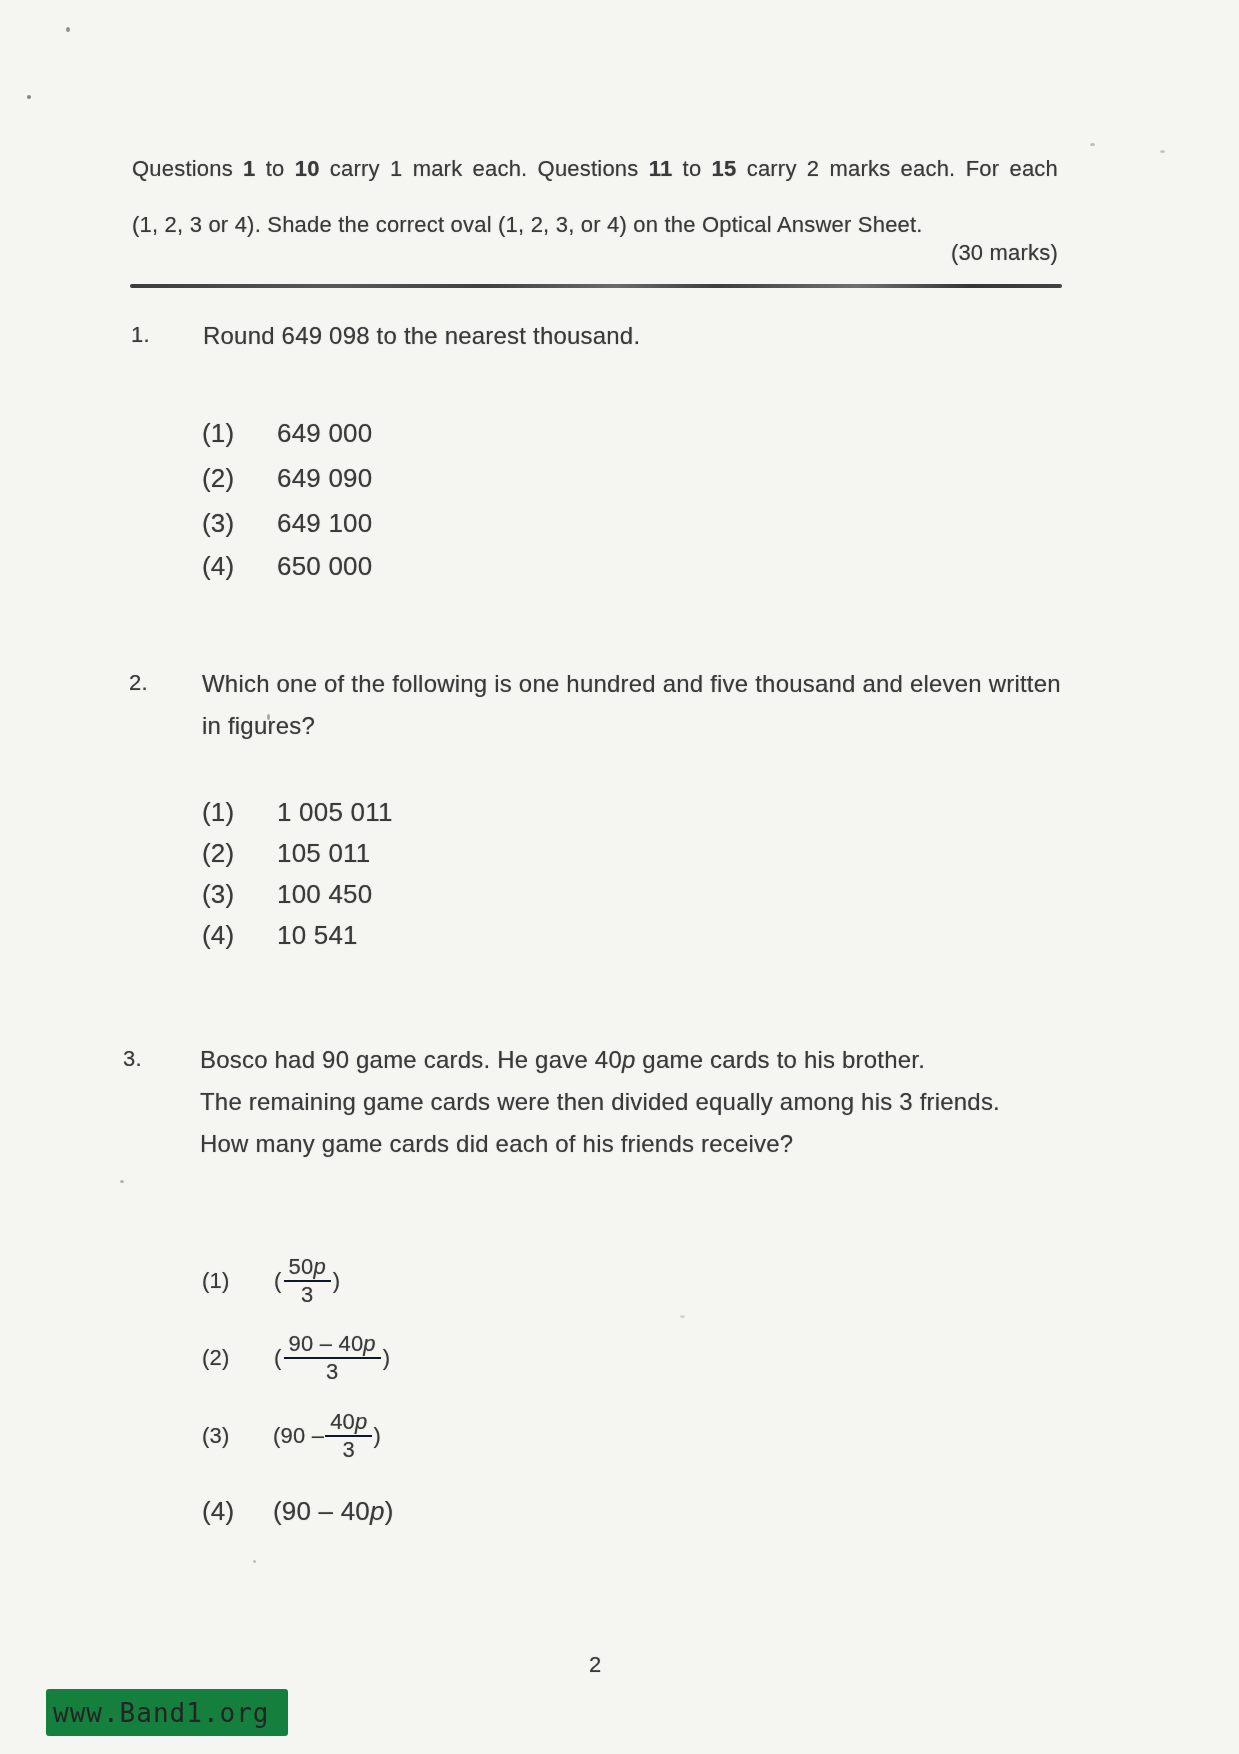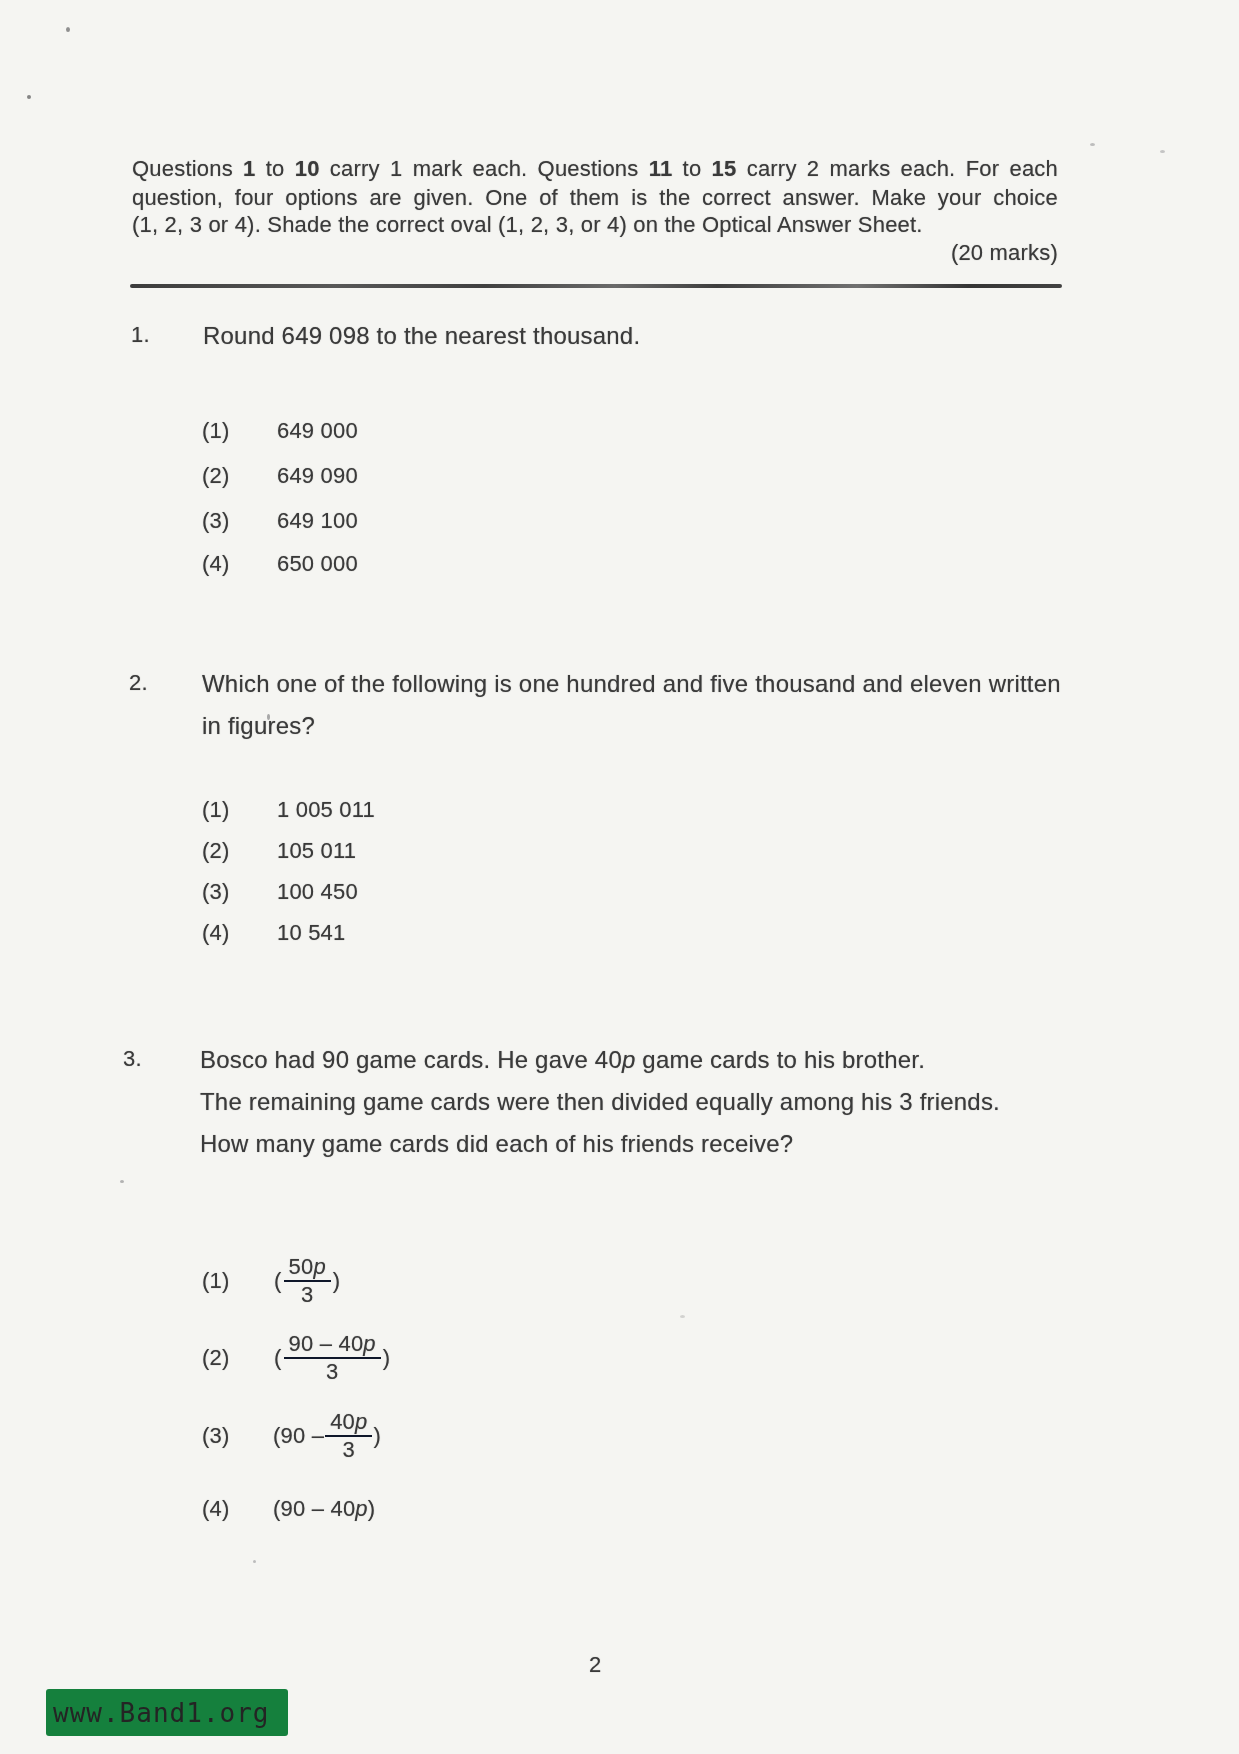--- a/index.html
+++ b/index.html
@@ -25,21 +25,21 @@
   }
   .hdr-just{white-space:normal;text-align:justify;text-align-last:justify;}
   .marks{left:132px;width:926px;text-align:right;font-size:22px;}
   .rule{
     left:130px;top:284px;width:932px;height:4px;
     background:linear-gradient(90deg,#3c3c3c 0%,#585858 22%,#404040 38%,#6a6a6a 52%,#3e3e3e 63%,#707070 78%,#353535 90%,#424242 100%);
     border-radius:2px;
   }
   .qnum{font-size:22px;}
   .qline{font-size:24px;white-space:nowrap;}
-  .opt-row{left:202px;font-size:22px;white-space:nowrap;}
+  .opt-row{left:202px;font-size:26px;white-space:nowrap;}
   .opt-label{display:inline-block;width:75px;}
   .frac-row{
     left:202px;display:flex;align-items:center;font-size:22px;
   }
   .frac-label{width:71px;flex:0 0 71px;}
   .expr{display:inline-flex;align-items:center;}
   .frac{display:inline-flex;flex-direction:column;align-items:center;margin:0 1px;}
   .frac .num{border-bottom:2px solid #0f172a;padding:0 5px 2px;line-height:22px;}
   .frac .den{padding-top:2px;line-height:22px;}
   .paren{padding:0 1px;}
@@ -64,23 +64,22 @@
   <div class="speck" style="left:66px;top:27px;width:4px;height:5px;background:#8f8f8f;"></div>
   <div class="speck" style="left:27px;top:95px;width:4px;height:4px;background:#858585;"></div>
   <div class="speck" style="left:1090px;top:143px;width:5px;height:3px;background:#bdbdbd;"></div>
   <div class="speck" style="left:1160px;top:150px;width:5px;height:3px;background:#c4c4c4;"></div>
   <div class="speck" style="left:267px;top:714px;width:3px;height:6px;background:#a8a8a8;"></div>
   <div class="speck" style="left:120px;top:1180px;width:4px;height:3px;background:#b2b2b2;"></div>
   <div class="speck" style="left:253px;top:1560px;width:3px;height:3px;background:#bcbcbc;"></div>
   <div class="speck" style="left:680px;top:1315px;width:5px;height:3px;background:#d2d2d0;"></div>
 
   <div class="abs hdr-line hdr-just scan-text" style="top:155px;"><span>Questions </span><span style="font-weight: bold;">1</span><span> to </span><span style="font-weight: bold;">10</span><span> carry 1 mark each. Questions </span><span style="font-weight: bold;">11</span><span> to </span><span style="font-weight: bold;">15</span><span> carry 2 marks each. For each</span></div>
-  <div class="abs hdr-line hdr-just scan-text" style="top:184px;">question, four options are given. One of them is the correct answer. Make your choice</div>
   <div class="abs hdr-line scan-text" style="top:211px;">(1, 2, 3 or 4). Shade the correct oval (1, 2, 3, or 4) on the Optical Answer Sheet.</div>
-  <div class="abs marks scan-text" style="top:240px;">(20 marks)</div>
+  <div class="abs marks scan-text" style="top:240px;">(30 marks)</div>
 
   <div class="abs rule"></div>
 
   <div class="abs qnum scan-text" style="left:131px;top:322px;">1.</div>
   <div class="abs qline scan-text" style="left:203px;top:322px;">Round 649 098 to the nearest thousand.</div>
 
   <div class="abs opt-row scan-text" style="top:418px;">
     <span class="opt-label">(1)</span><span>649 000</span>
   </div>
   <div class="abs opt-row scan-text" style="top:463px;">

